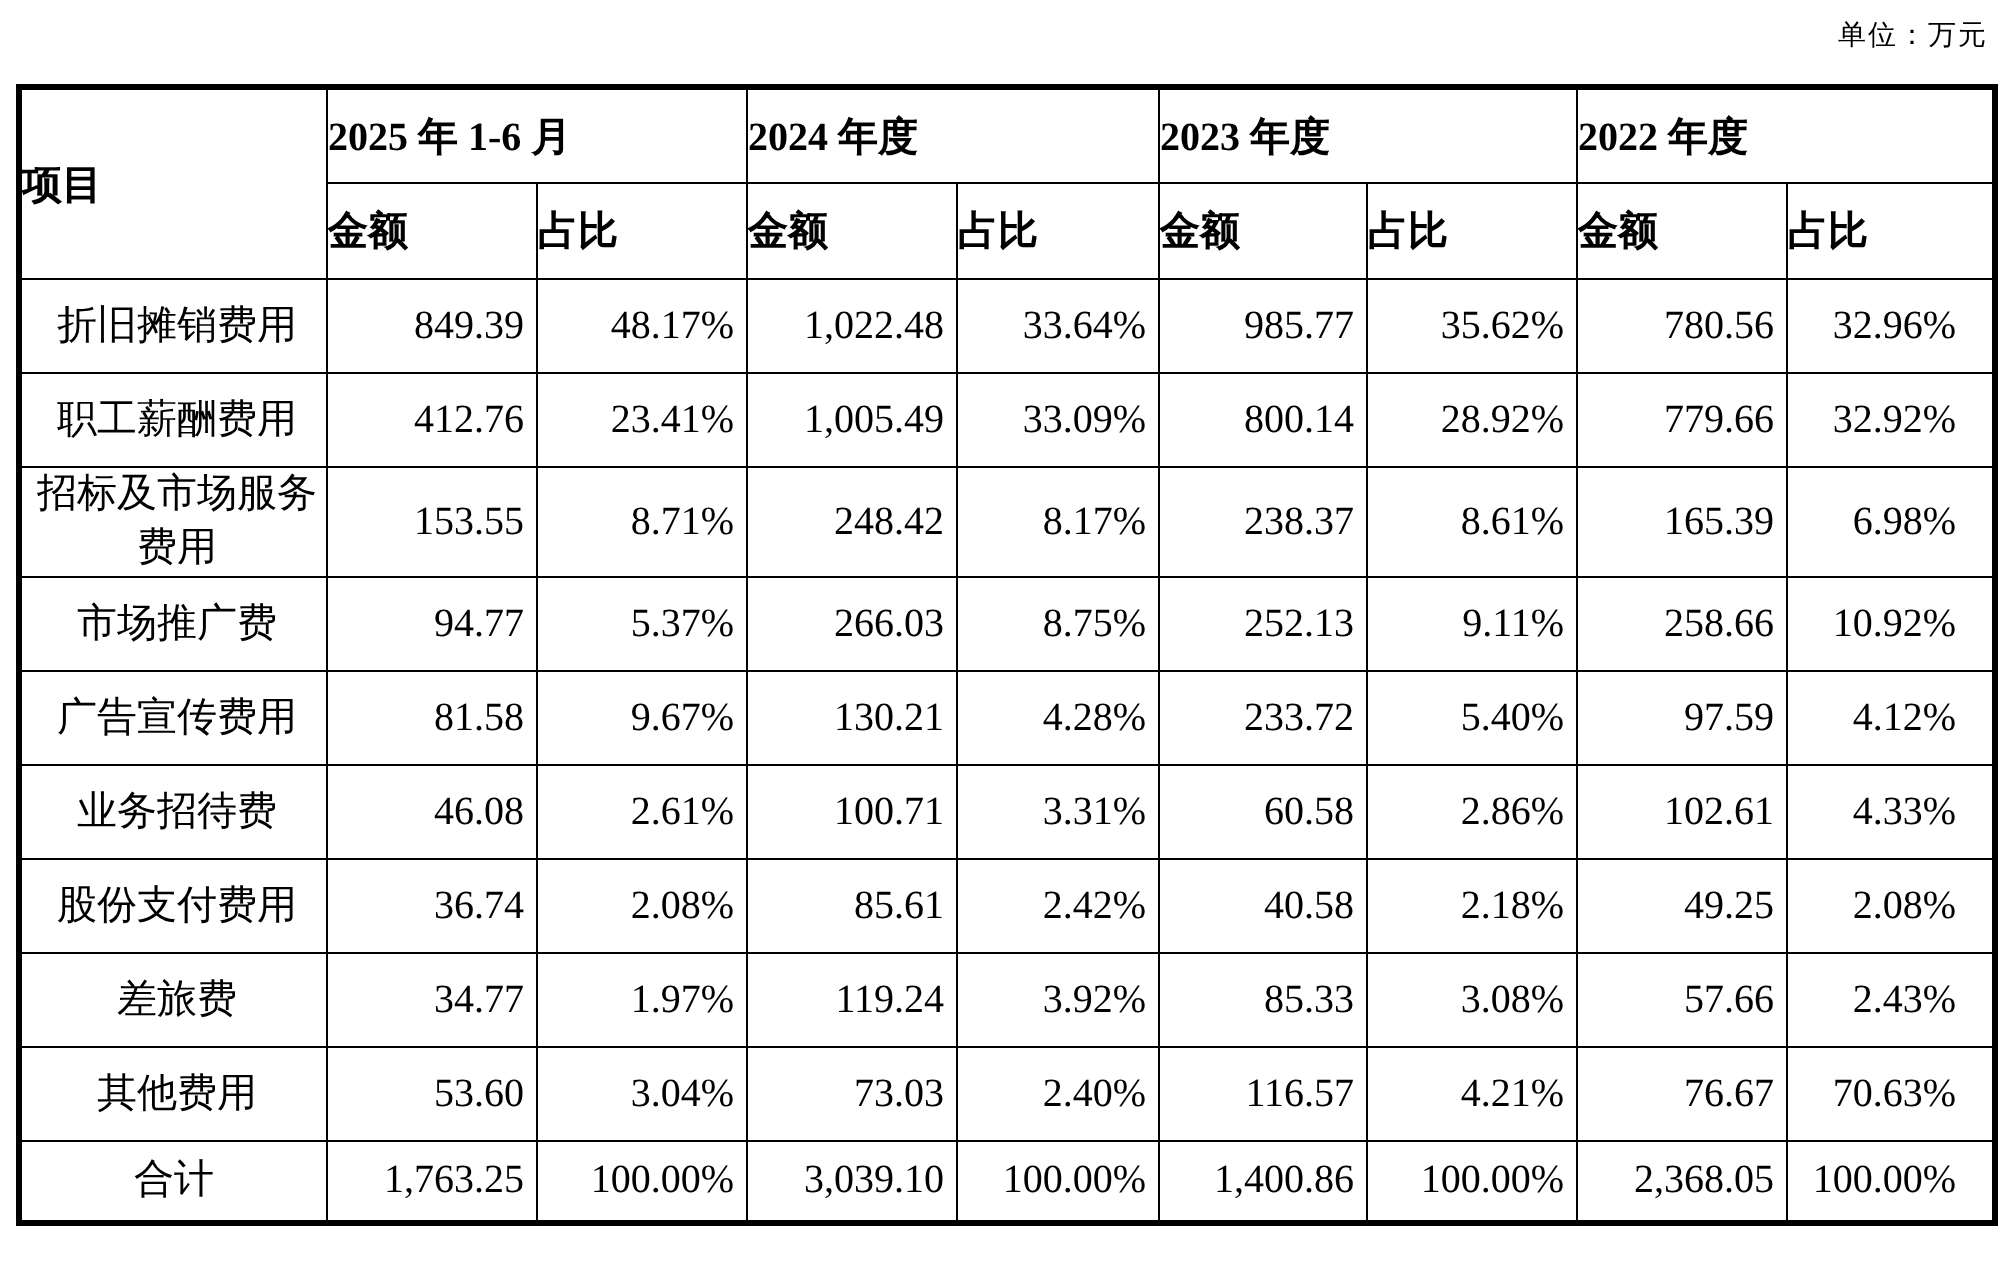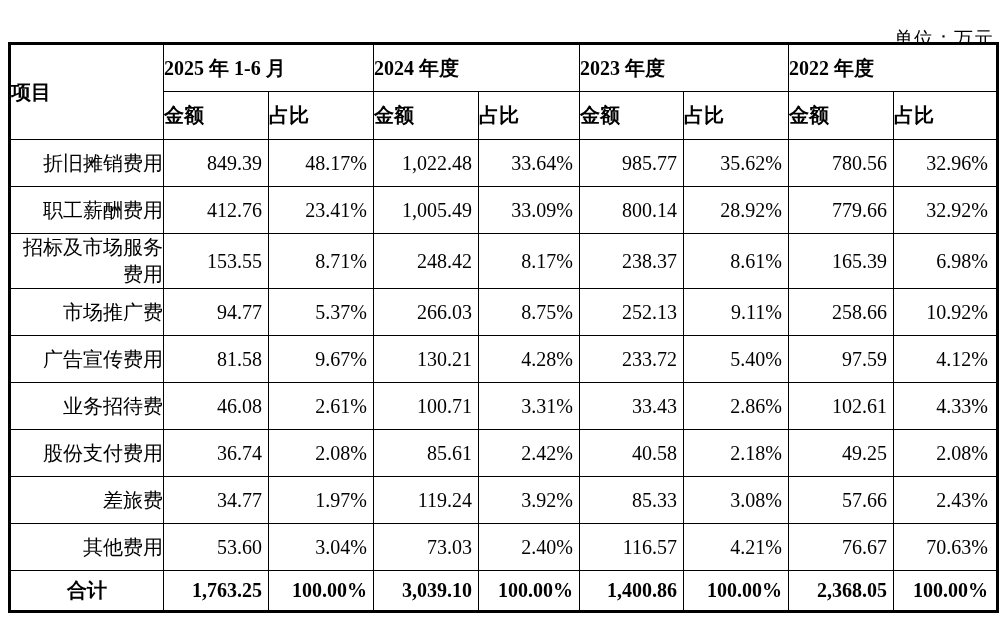--- a/index.html
+++ b/index.html
@@ -7,22 +7,22 @@
   body {
     width: 1001px; height: 632px;
     font-family: "Liberation Serif", "DejaVu Serif", serif;
     color: #000000;
     position: relative;
     overflow: hidden;
   }
   .page { position: absolute; inset: 0; background: #ffffff; }
   .unit-label {
     position: absolute;
-    top: 26px; right: 7px;
-    font-size: 19px;
+    top: 9px; right: 7px;
+    font-size: 14px;
     letter-spacing: 1px;
     color: #000000;
     white-space: nowrap;
   }
   table.expense-table {
     position: absolute;
     left: 8px; top: 42px;
     width: 988px;
     border-collapse: collapse;
     table-layout: fixed;
@@ -36,32 +36,32 @@
     vertical-align: middle;
     overflow: hidden;
   }
   .expense-table thead th {
     font-weight: bold;
     text-align: left;
     height: 48px;
   }
   .expense-table tbody tr { height: 47px; }
   .expense-table td.item-cell {
-    text-align: right;
+    text-align: center;
     padding-left: 3px;
     line-height: 1.35;
   }
   .expense-table td.num-cell {
     text-align: right;
     padding-right: 6px;
     white-space: nowrap;
   }
-  .expense-table td:last-child.num-cell { padding-right: 8px; }
+  .expense-table td:last-child.num-cell { padding-right: 18px; }
   .expense-table tr.total-row { height: 41px; }
-  .expense-table tr.total-row td { font-weight: bold; }
+  .expense-table tr.total-row td { font-weight: normal; }
   .expense-table tr.total-row td.item-cell {
     text-align: center;
     padding-left: 0;
   }
 </style>
 </head>
 <body>
 
 <div class="page">
 
@@ -153,21 +153,21 @@
           <td class="num-cell">5.40%</td>
           <td class="num-cell">97.59</td>
           <td class="num-cell">4.12%</td>
         </tr>
         <tr>
           <td class="item-cell">业务招待费</td>
           <td class="num-cell">46.08</td>
           <td class="num-cell">2.61%</td>
           <td class="num-cell">100.71</td>
           <td class="num-cell">3.31%</td>
-          <td class="num-cell">33.43</td>
+          <td class="num-cell">60.58</td>
           <td class="num-cell">2.86%</td>
           <td class="num-cell">102.61</td>
           <td class="num-cell">4.33%</td>
         </tr>
         <tr>
           <td class="item-cell">股份支付费用</td>
           <td class="num-cell">36.74</td>
           <td class="num-cell">2.08%</td>
           <td class="num-cell">85.61</td>
           <td class="num-cell">2.42%</td>

